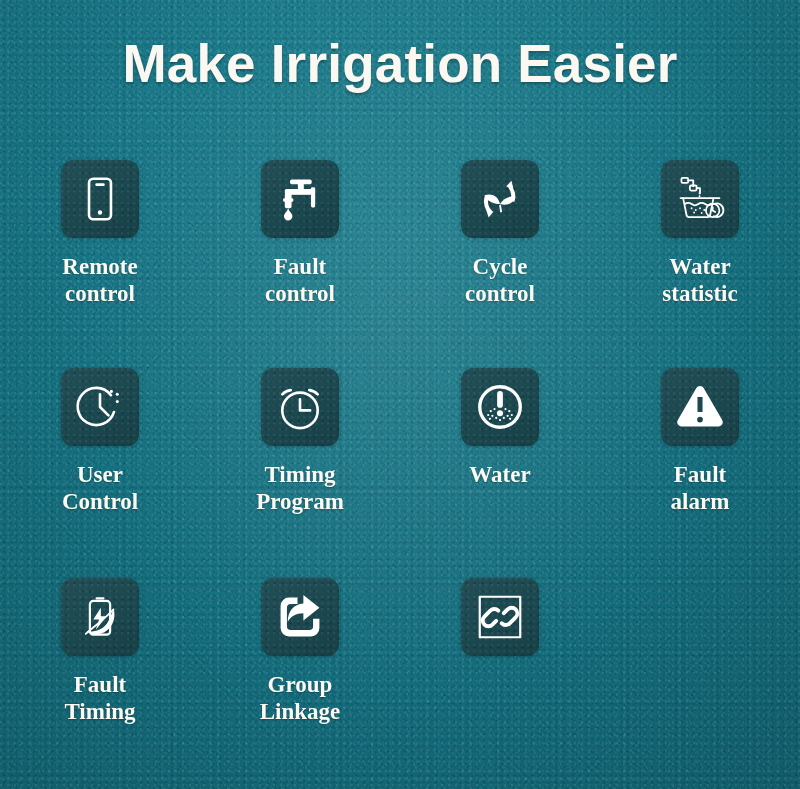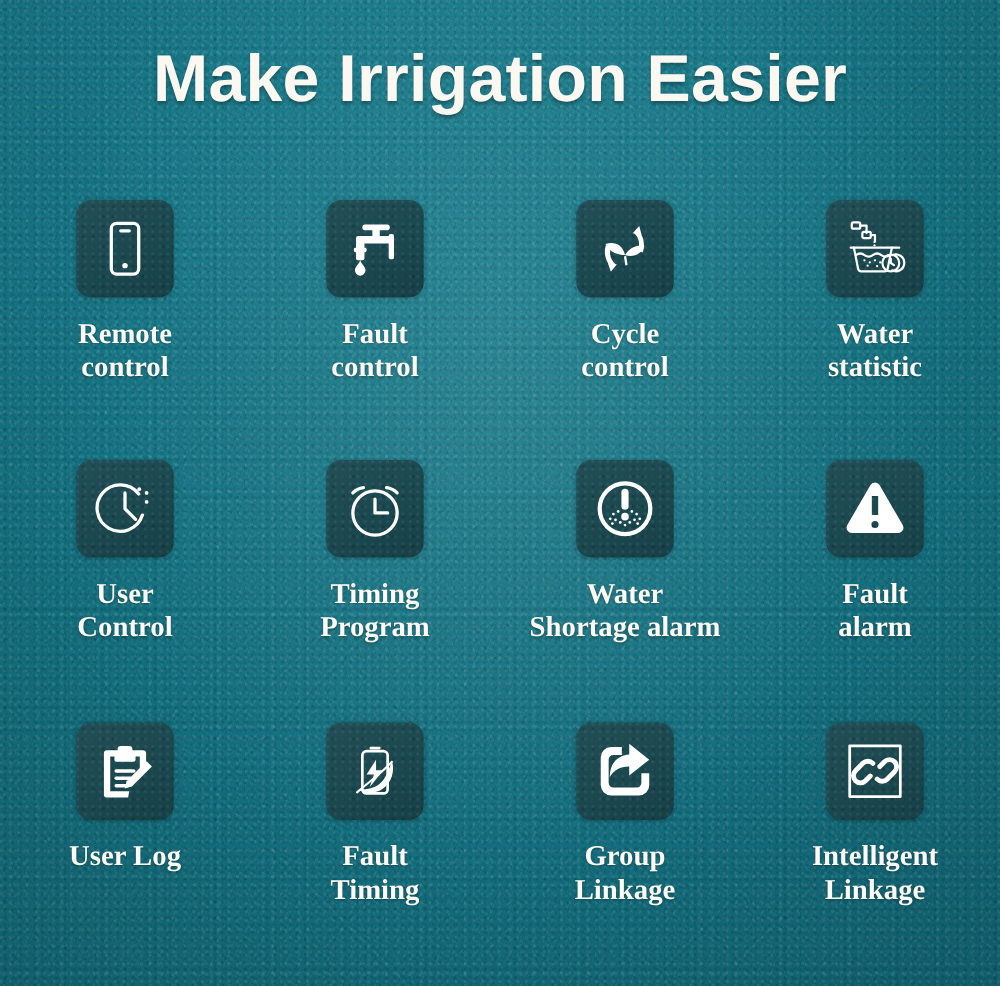--- a/index.html
+++ b/index.html
@@ -300,55 +300,37 @@
             <circle cx="41" cy="42.5" r="1.3"></circle>
             <circle cx="46" cy="41.5" r="1.3"></circle>
             <circle cx="32" cy="47.5" r="1.3"></circle>
             <circle cx="20" cy="46" r="1.3"></circle>
             <circle cx="44" cy="46" r="1.3"></circle>
           </g>
         </svg>
       </div>
       <div class="caption">
         <span class="ln">Water</span>
-        <span class="ln">Shortage alarm</span>
       </div>
     </div>
 
     <div class="cell">
       <div class="tile">
         <svg viewBox="0 0 64 64">
           <path class="ico-fill" fill-rule="evenodd" d="M32 7 a5 5 0 0 1 4.3 2.5 l22 38 A5 5 0 0 1 54 55 H10 a5 5 0 0 1 -4.3 -7.5 l22 -38 A5 5 0 0 1 32 7 z
                M29 20 h6 v18 h-6 z
                M32 43.5 a3.4 3.4 0 1 0 0 6.8 a3.4 3.4 0 0 0 0 -6.8 z"></path>
         </svg>
       </div>
       <div class="caption">
         <span class="ln">Fault</span>
         <span class="ln">alarm</span>
       </div>
     </div>
 
-    <div class="cell">
-      <div class="tile">
-        <svg viewBox="0 0 64 64">
-          <g class="ico-fill">
-            <path d="M15 12 h10 v-1 a3 3 0 0 1 3 -3 h8 a3 3 0 0 1 3 3 v1 h10 a3 3 0 0 1 3 3 v10 l-6 6 v-13 h-4 v3 a2 2 0 0 1 -2 2 H24 a2 2 0 0 1 -2 -2 v-3 h-4 v33 h18 l-1 6 H15 a3 3 0 0 1 -3 -3 V15 a3 3 0 0 1 3 -3 z"></path>
-            <rect x="22" y="30" width="20" height="3.4" rx="1.7"></rect>
-            <rect x="22" y="37" width="17" height="3.4" rx="1.7"></rect>
-            <rect x="22" y="44" width="13" height="3.4" rx="1.7"></rect>
-            <path d="M52.5 22.5 l5 5 l-19 19 l-6.8 1.8 l1.8 -6.8 z"></path>
-          </g>
-        </svg>
-      </div>
-      <div class="caption">
-        <span class="ln">User Log</span>
-
-      </div>
-    </div>
 
     <div class="cell">
       <div class="tile">
         <svg viewBox="0 0 64 64">
           <g class="ico-stroke-thin" style="stroke-width:2.6">
             <rect x="20" y="13" width="24" height="40" rx="4"></rect>
             <line x1="28" y1="10" x2="36" y2="10"></line>
           </g>
           <path class="ico-fill" d="M33 21 l-9 14 h7 l-4 12 l13 -16 h-7 z"></path>
           <path class="ico-fill" d="M48 22 c4 13 -3 27 -16 30 c-6 1.4 -12 0 -16 -3 c10 1 19 -2 24 -9 c4 -5.5 6 -12 8 -18 z"></path>
@@ -377,20 +359,16 @@
     <div class="cell">
       <div class="tile">
         <svg viewBox="0 0 64 64">
           <rect class="ico-stroke-thin" style="stroke-width:2.6" x="8" y="8" width="48" height="48"></rect>
           <g class="ico-stroke" style="stroke-width:4.6">
             <path d="M27.5 36.5 l-4.5 4.5 a6.7 6.7 0 0 1 -9.5 -9.5 l7 -7 a6.7 6.7 0 0 1 9.5 0"></path>
             <path d="M36.5 27.5 l4.5 -4.5 a6.7 6.7 0 0 1 9.5 9.5 l-7 7 a6.7 6.7 0 0 1 -9.5 0"></path>
           </g>
         </svg>
       </div>
-      <div class="caption">
-        <span class="ln">Intelligent</span>
-        <span class="ln">Linkage</span>
-      </div>
     </div>
 
   </div>
 </div>
 
 </body></html>

